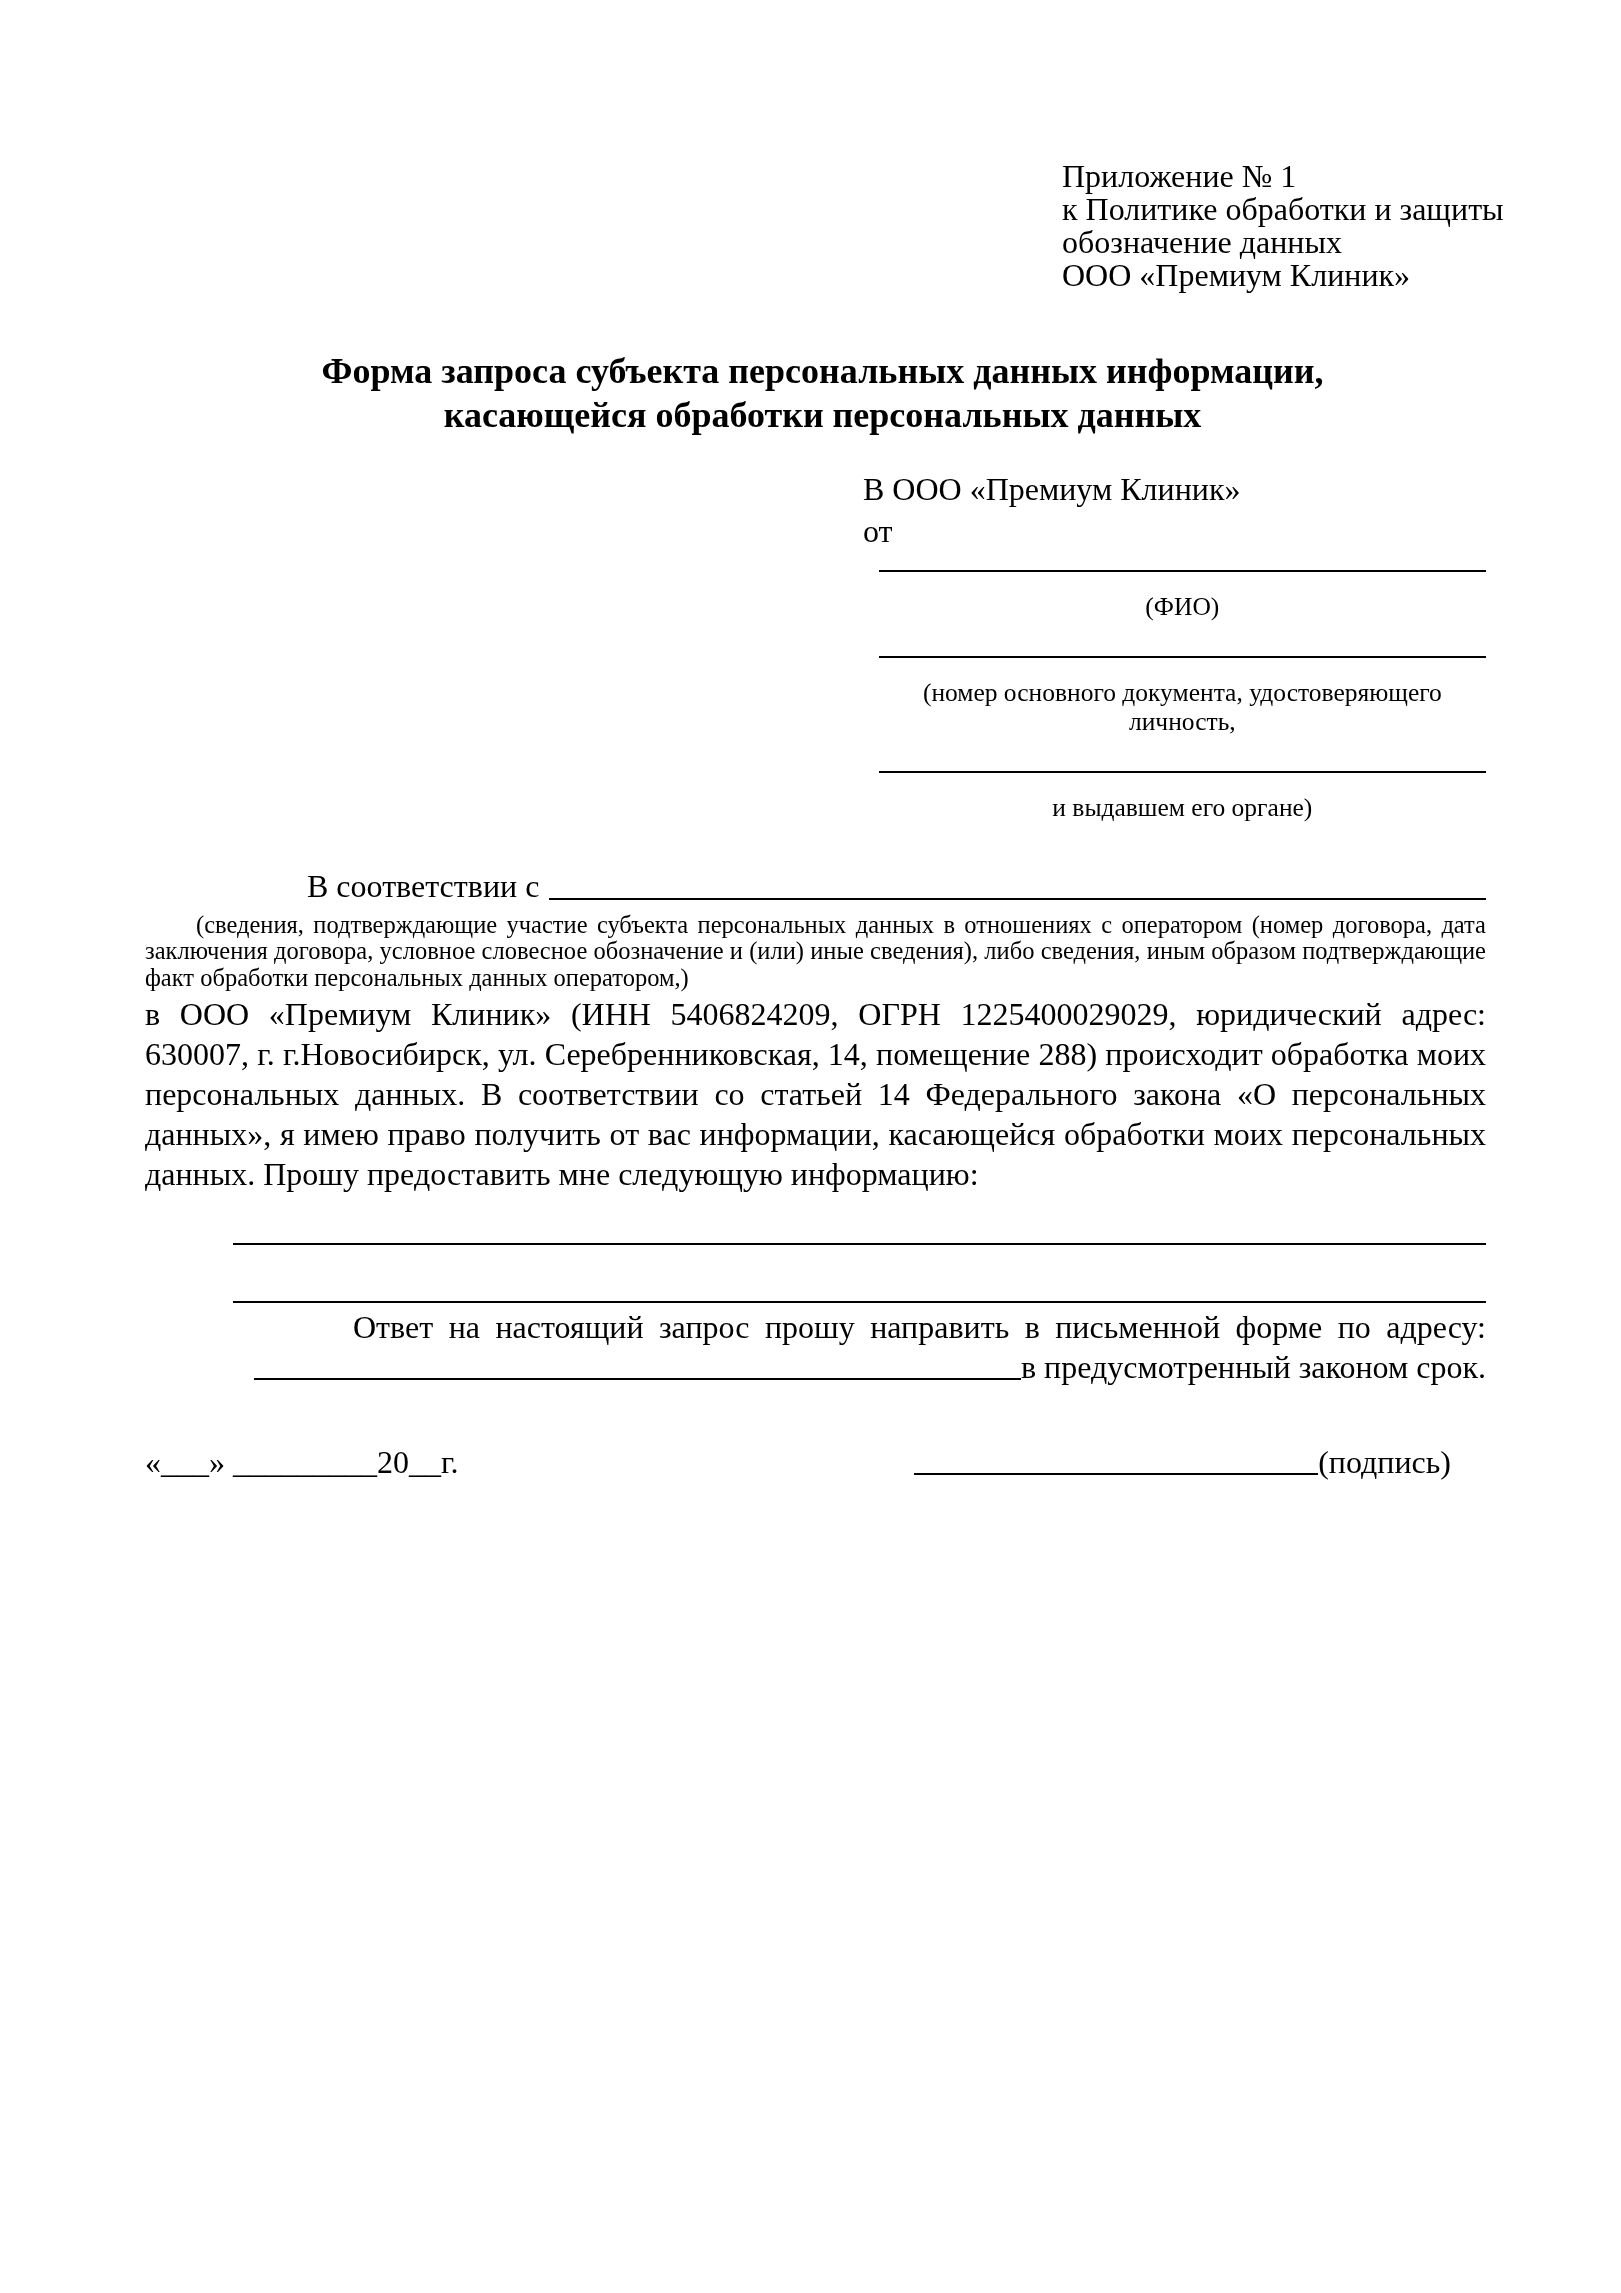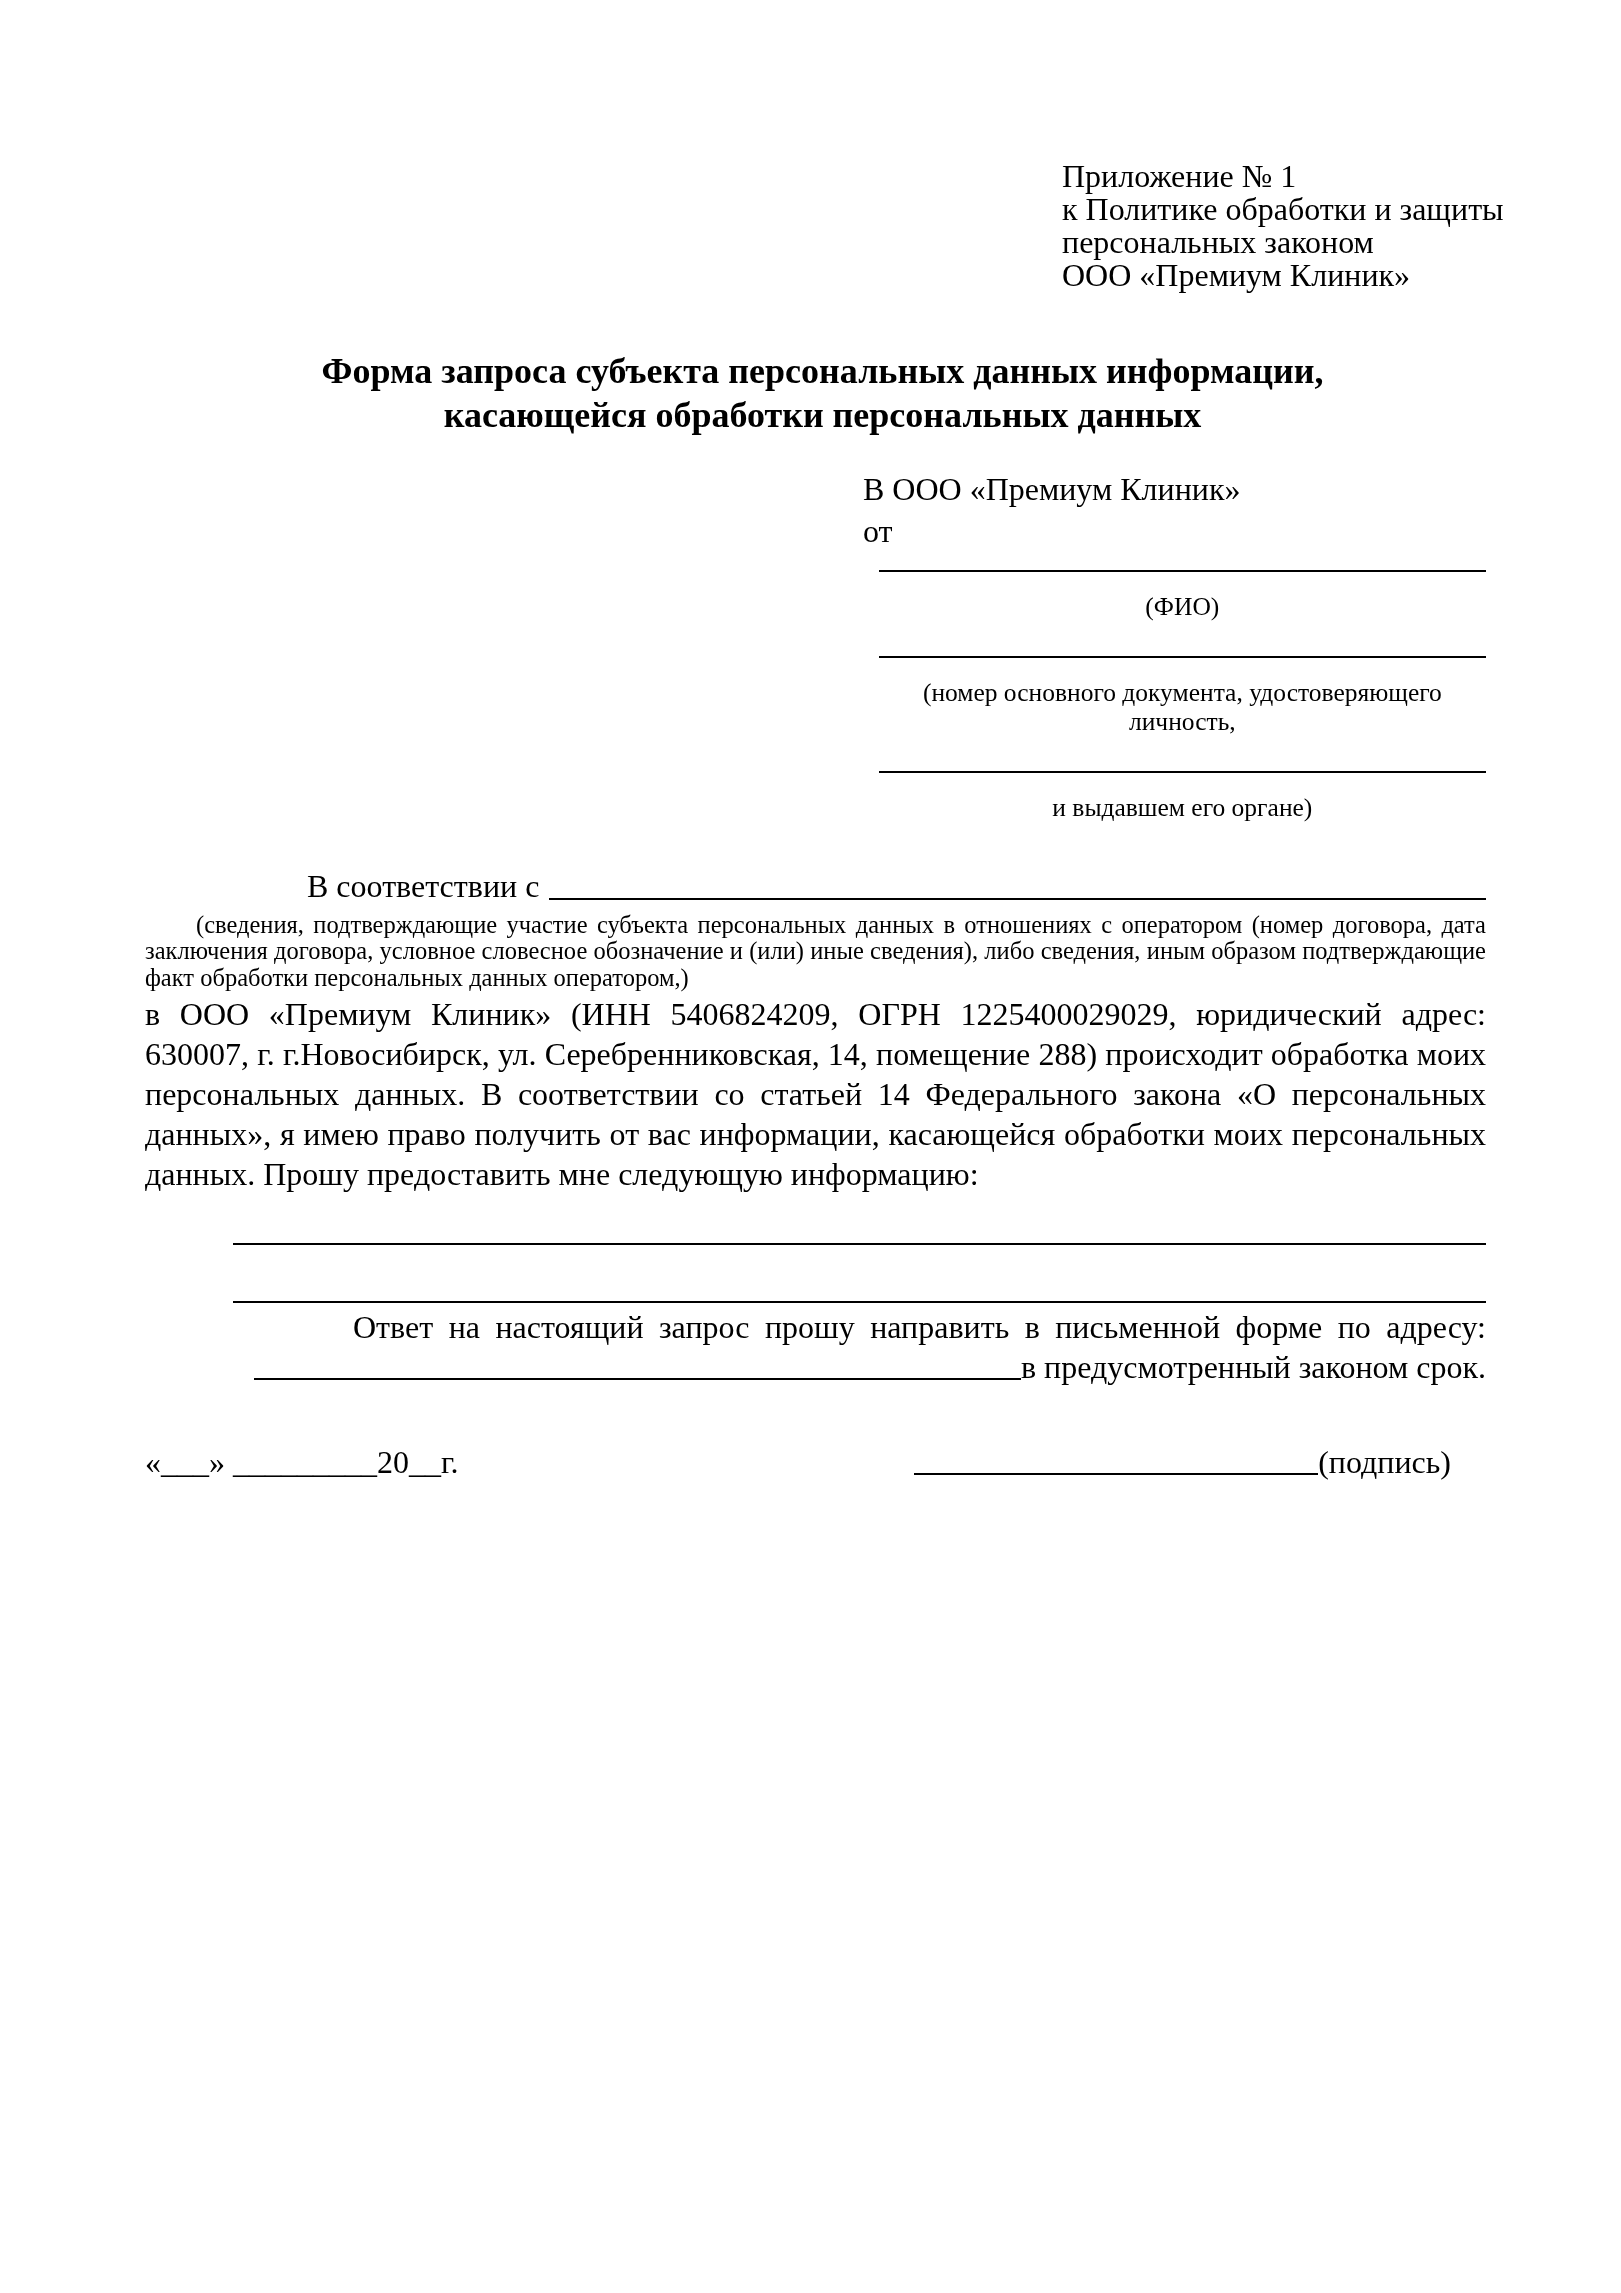--- a/index.html
+++ b/index.html
@@ -139,21 +139,21 @@
   }
 </style>
 </head>
 <body>
 
 <div class="page">
 
   <div class="appendix">
     <div>Приложение № 1</div>
     <div>к Политике обработки и защиты</div>
-    <div>персональных законом</div>
+    <div>обозначение данных</div>
     <div>ООО «Премиум Клиник»</div>
   </div>
 
   <div class="doc-title">
     <div>Форма запроса субъекта персональных данных информации,</div>
     <div>касающейся обработки персональных данных</div>
   </div>
 
   <div class="addressee">
     <div class="addr-to">В ООО «Премиум Клиник»</div>

